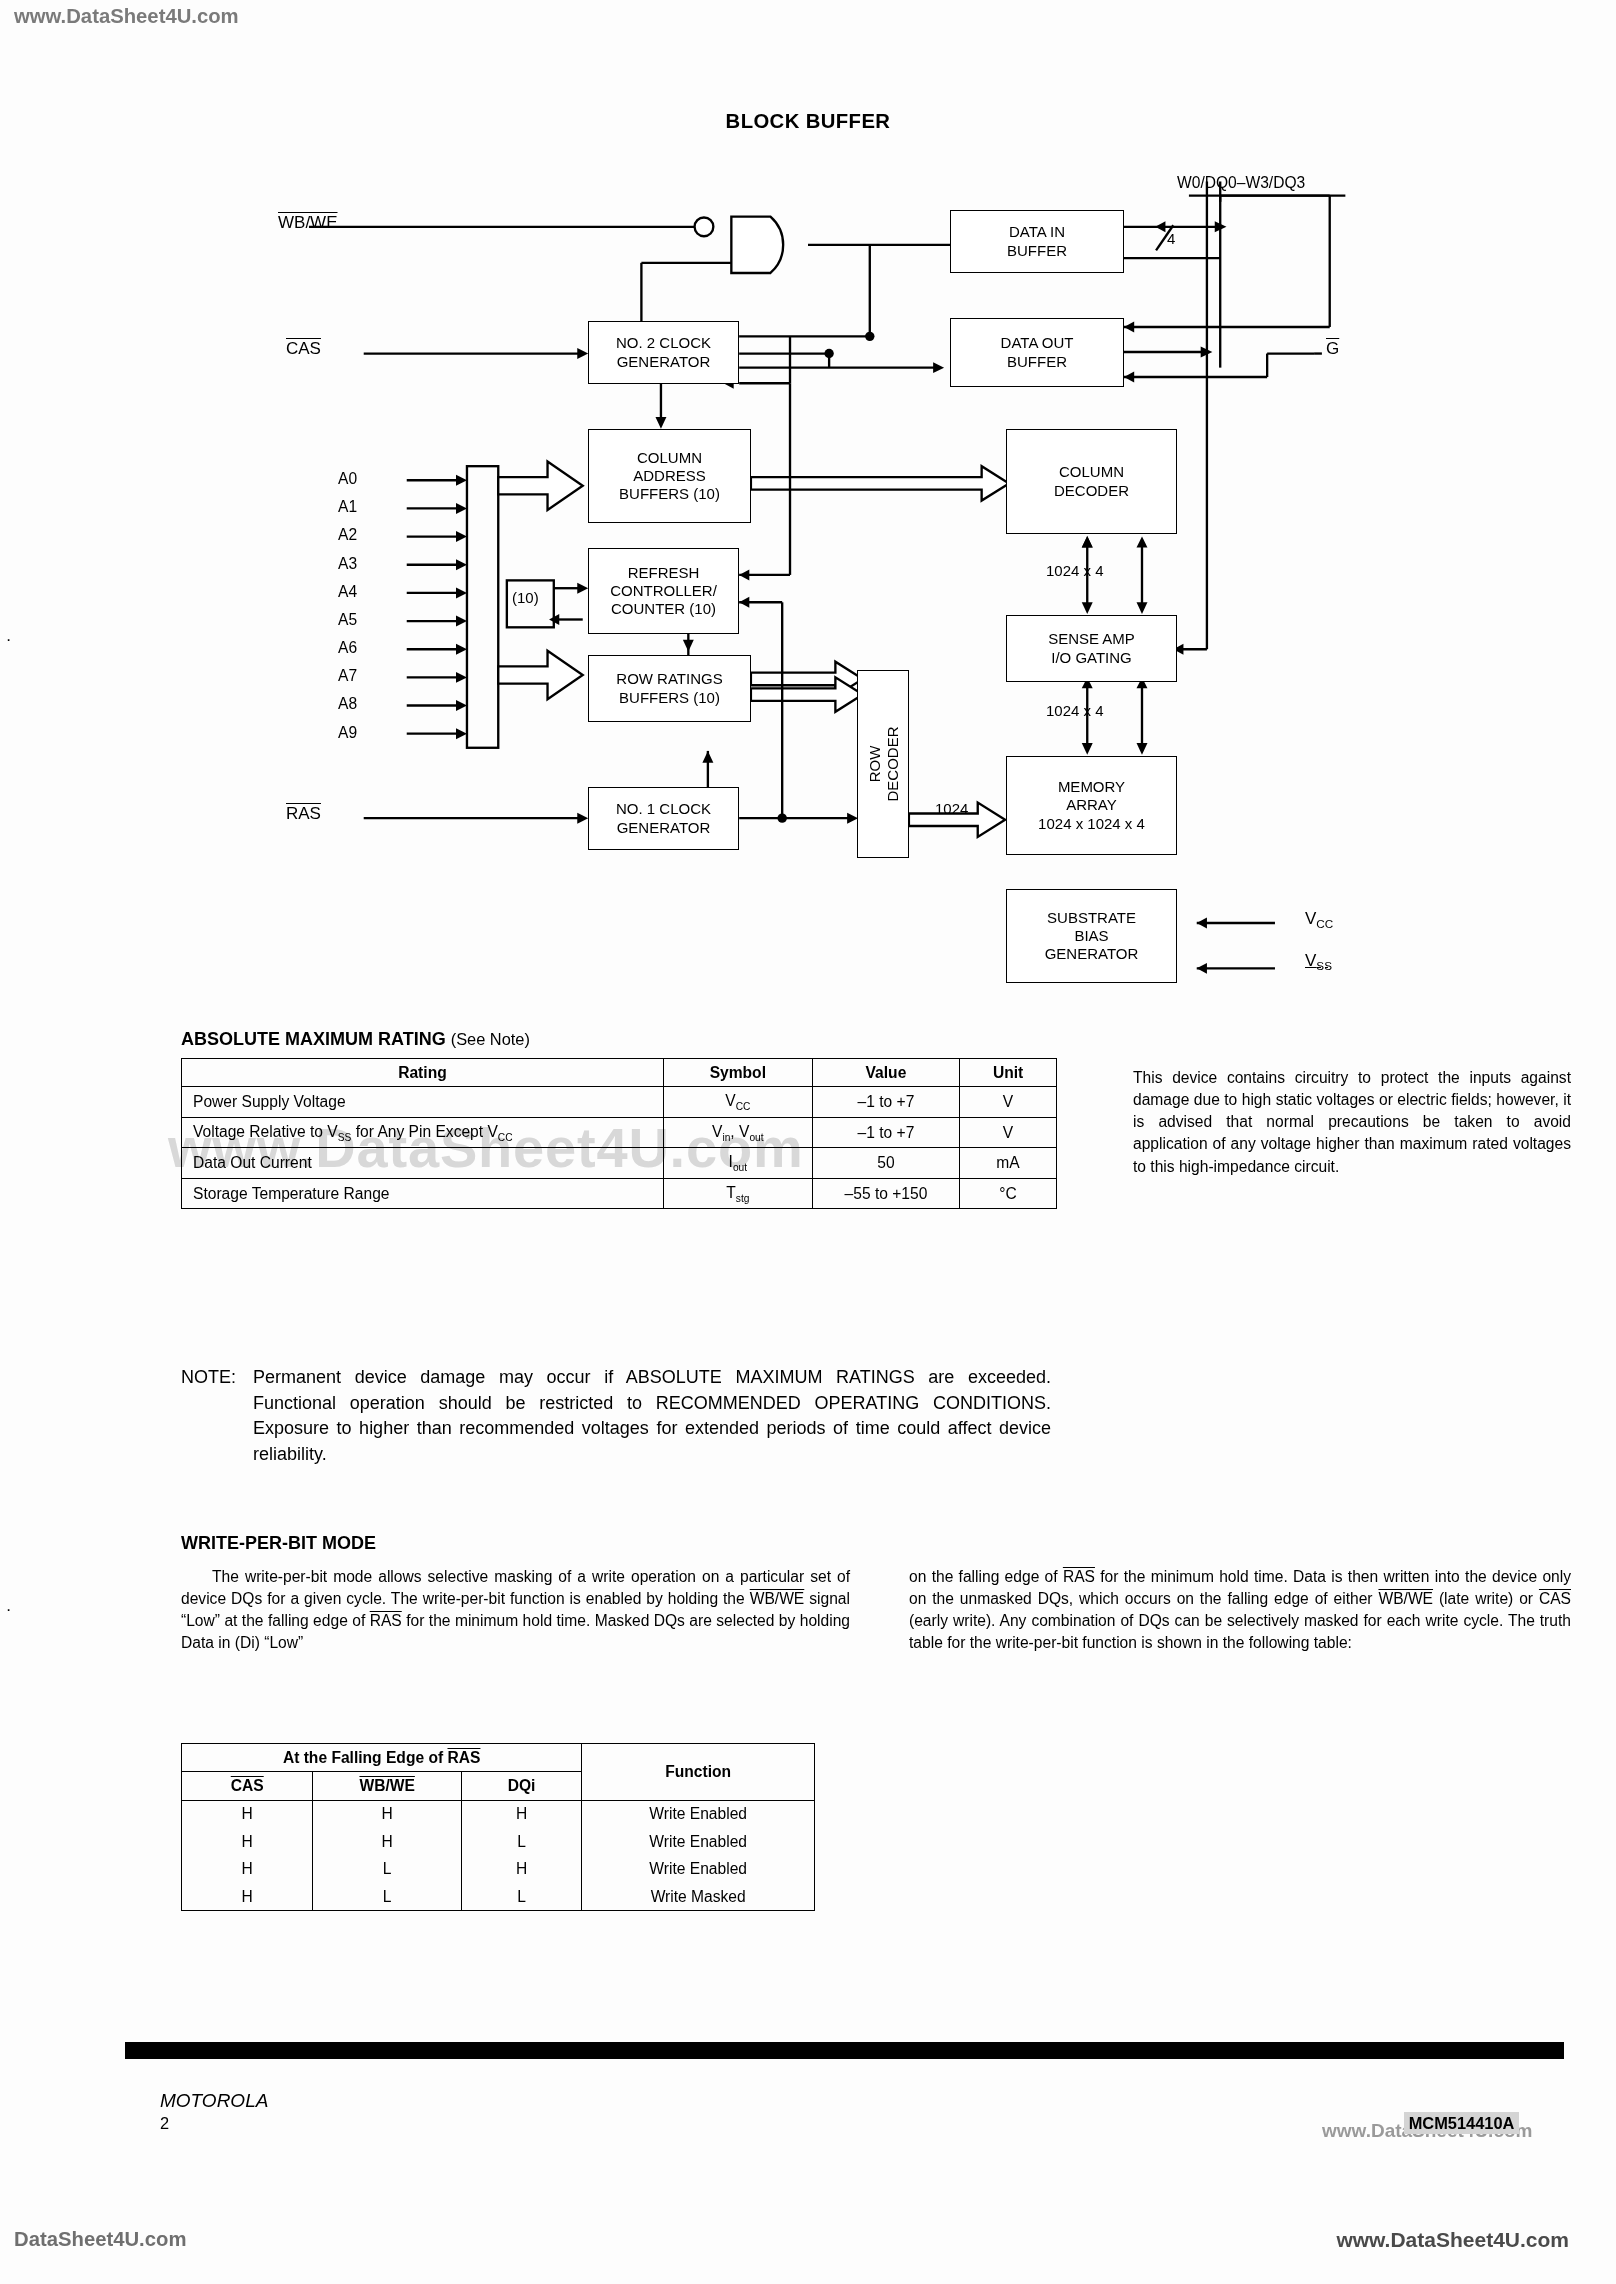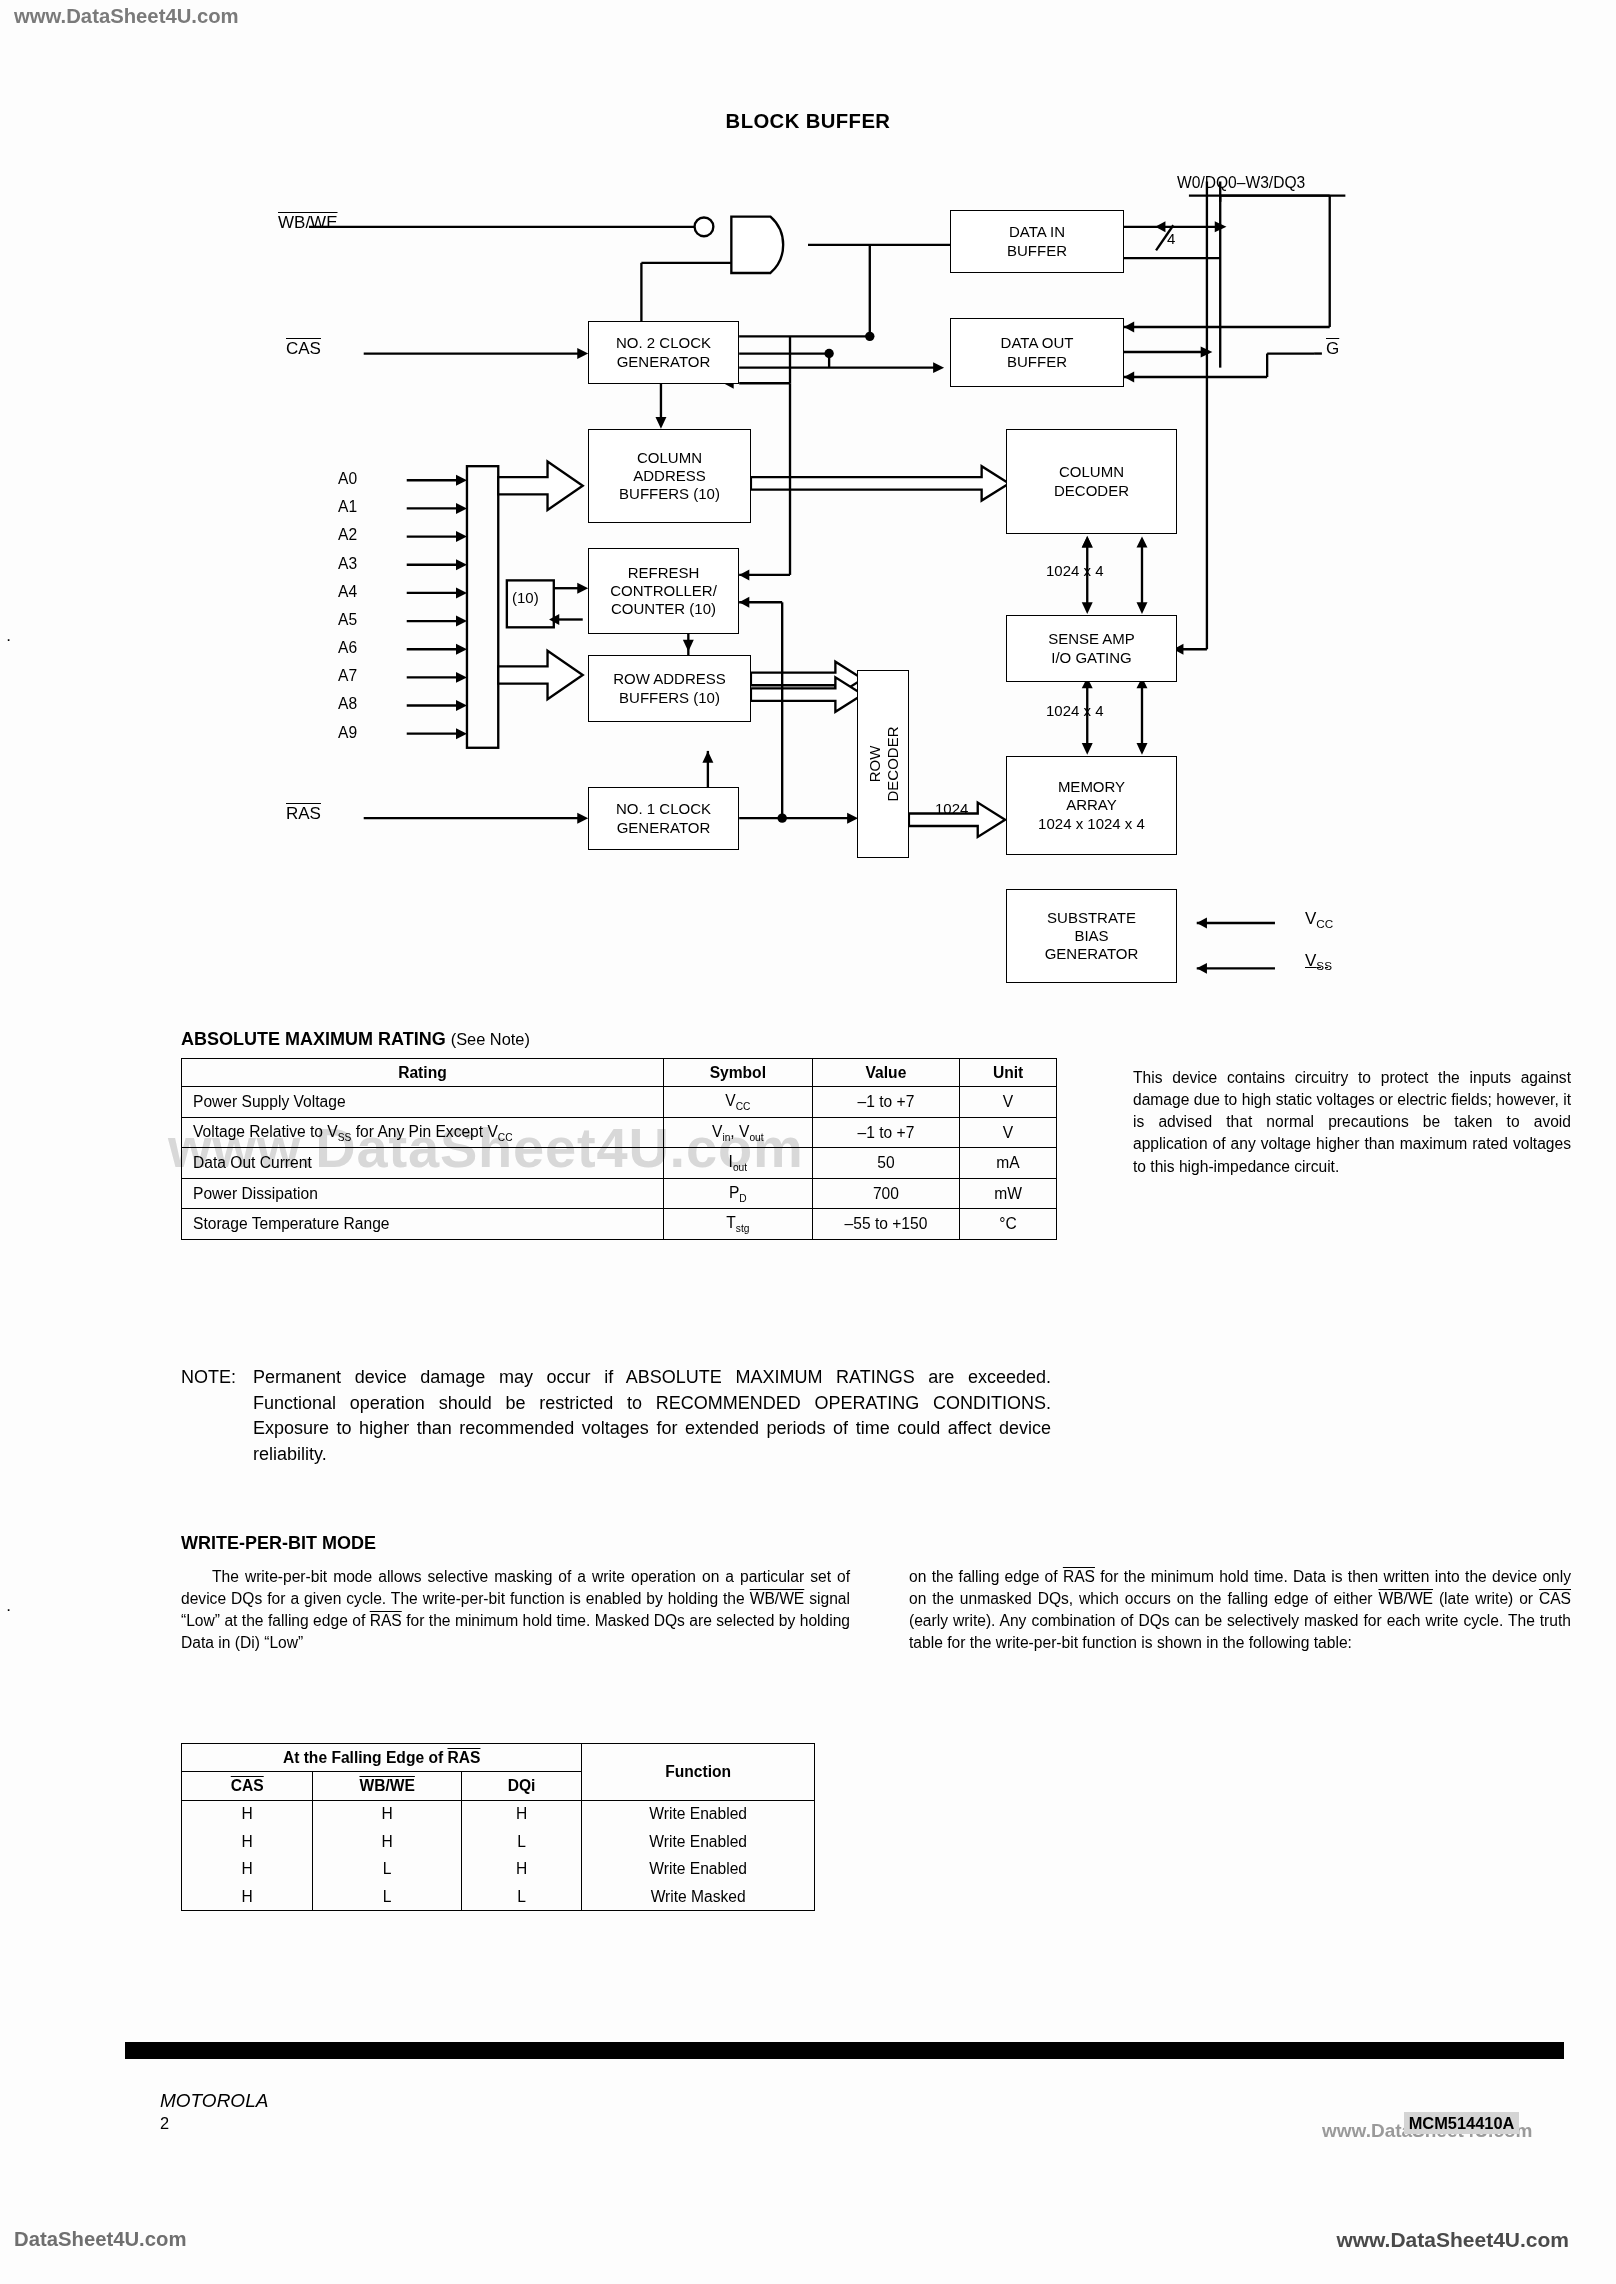--- a/index.html
+++ b/index.html
@@ -298,21 +298,21 @@
     </div>
 
     <div class="box" style="left:588px; top:548px; width:151px; height:86px;">
       <div>REFRESH</div>
       <div>CONTROLLER/</div>
       <div>COUNTER (10)</div>
     </div>
     <div class="lbl-sm" style="left:512px; top:589px; font-size:15px;">(10)</div>
 
     <div class="box" style="left:588px; top:655px; width:163px; height:67px;">
-      <div>ROW ADDRESS</div>
+      <div>ROW RATINGS</div>
       <div>BUFFERS (10)</div>
     </div>
 
     <div class="box" style="left:588px; top:787px; width:151px; height:63px;">
       <div>NO. 1 CLOCK</div>
       <div>GENERATOR</div>
     </div>
 
     <div class="box" style="left:857px; top:670px; width:52px; height:188px;">
       <div style="transform:rotate(-90deg); white-space:nowrap; font-size:15px; line-height:1.2; text-align:center;">
@@ -374,26 +374,20 @@
       <td>–1 to +7</td>
       <td>V</td>
     </tr>
     <tr>
       <td class="lft">Data Out Current</td>
       <td>I<span class="sub">out</span></td>
       <td>50</td>
       <td>mA</td>
     </tr>
     <tr>
-      <td class="lft">Power Dissipation</td>
-      <td>P<span class="sub">D</span></td>
-      <td>700</td>
-      <td>mW</td>
-    </tr>
-    <tr>
       <td class="lft">Storage Temperature Range</td>
       <td>T<span class="sub">stg</span></td>
       <td>–55 to +150</td>
       <td>°C</td>
     </tr>
   </tbody>
     </table>
 
   <div class="para" style="left:181px; top:1365px; width:876px; font-size:18px;">
     <span style="display:inline-block; width:72px; vertical-align:top;">NOTE:</span><span style="display:inline-block; width:798px; vertical-align:top;">Permanent device damage may occur if ABSOLUTE MAXIMUM RATINGS are exceeded. Functional operation should be restricted to RECOMMENDED OPERATING CONDITIONS. Exposure to higher than recommended voltages for extended periods of time could affect device reliability.</span>

